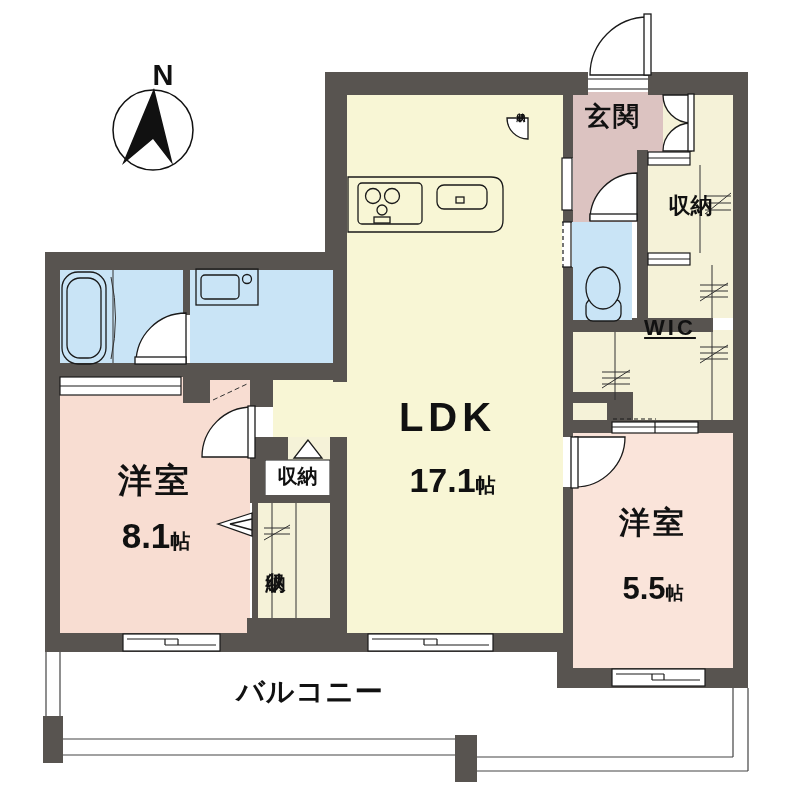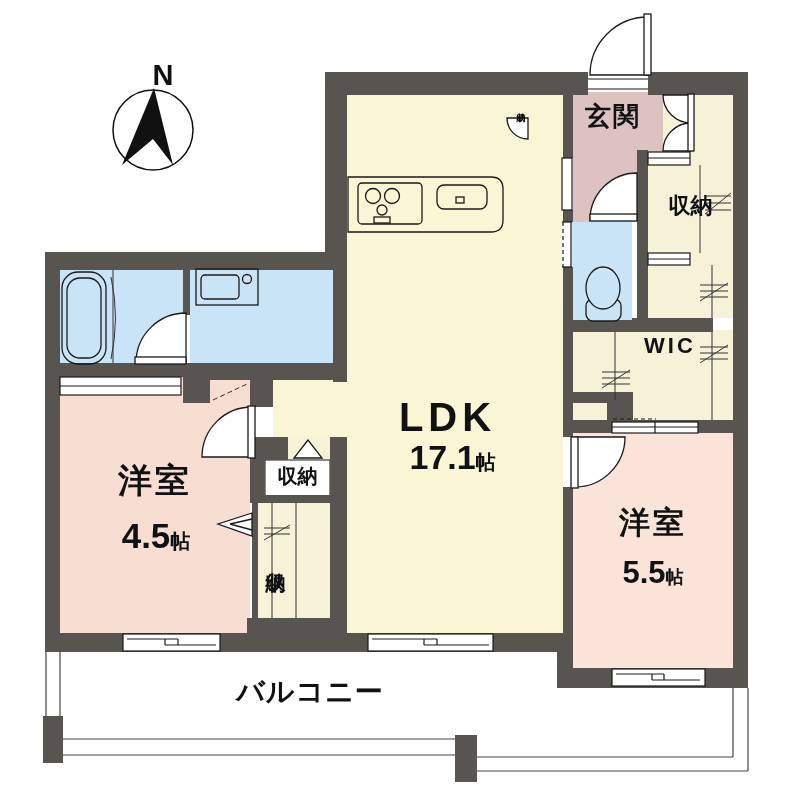--- a/index.html
+++ b/index.html
@@ -253,34 +253,34 @@
     <polygon points="154,88 122,165 153,139 173,165" fill="#111"></polygon>
   </g>
 </svg>
 
   <div class="lbl" style="left:145px;top:60px;width:36px;font-size:29px;">N</div>
 
   <div class="lbl" style="left:573px;top:103px;width:80px;font-size:26px;letter-spacing:2px;">玄関</div>
 
   <div class="lbl" style="left:648px;top:194px;width:85px;font-size:22px;">収納</div>
 
-  <div class="lbl" style="left:620px;top:334px;width:100px;font-size:22px;letter-spacing:3px;">WIC</div>
+  <div class="lbl" style="left:620px;top:316px;width:100px;font-size:22px;letter-spacing:3px;text-decoration:underline;">WIC</div>
 
   <div class="lbl" style="left:375px;top:396px;width:145px;font-size:40px;letter-spacing:5px;">LDK</div>
-  <div class="lbl" style="left:375px;top:440px;width:155px;font-size:34px;">
+  <div class="lbl" style="left:375px;top:463px;width:155px;font-size:34px;">
     <span>17.1</span><span class="unit" style="font-size:20px;">帖</span>
   </div>
 
   <div class="lbl" style="left:90px;top:463px;width:130px;font-size:34px;letter-spacing:3px;">洋室</div>
   <div class="lbl" style="left:85px;top:518px;width:142px;font-size:35px;">
-    <span>4.5</span><span class="unit" style="font-size:20px;">帖</span>
+    <span>8.1</span><span class="unit" style="font-size:20px;">帖</span>
   </div>
 
   <div class="lbl" style="left:592px;top:507px;width:122px;font-size:31px;letter-spacing:3px;">洋室</div>
-  <div class="lbl" style="left:590px;top:557px;width:126px;font-size:31px;">
+  <div class="lbl" style="left:590px;top:573px;width:126px;font-size:31px;">
     <span>5.5</span><span class="unit" style="font-size:18px;">帖</span>
   </div>
 
   <div class="lbl" style="left:224px;top:677px;width:172px;font-size:28px;letter-spacing:1px;">バルコニー</div>
 
   <div class="lbl" style="left:265px;top:466px;width:65px;font-size:20px;">収納</div>
 
   <div class="lbl vert" style="left:260px;top:517px;width:26px;height:80px;font-size:20px;">収納</div>
 
   <div class="lbl vert" style="left:506px;top:94px;width:19px;height:24px;font-size:9px;">収納</div>

